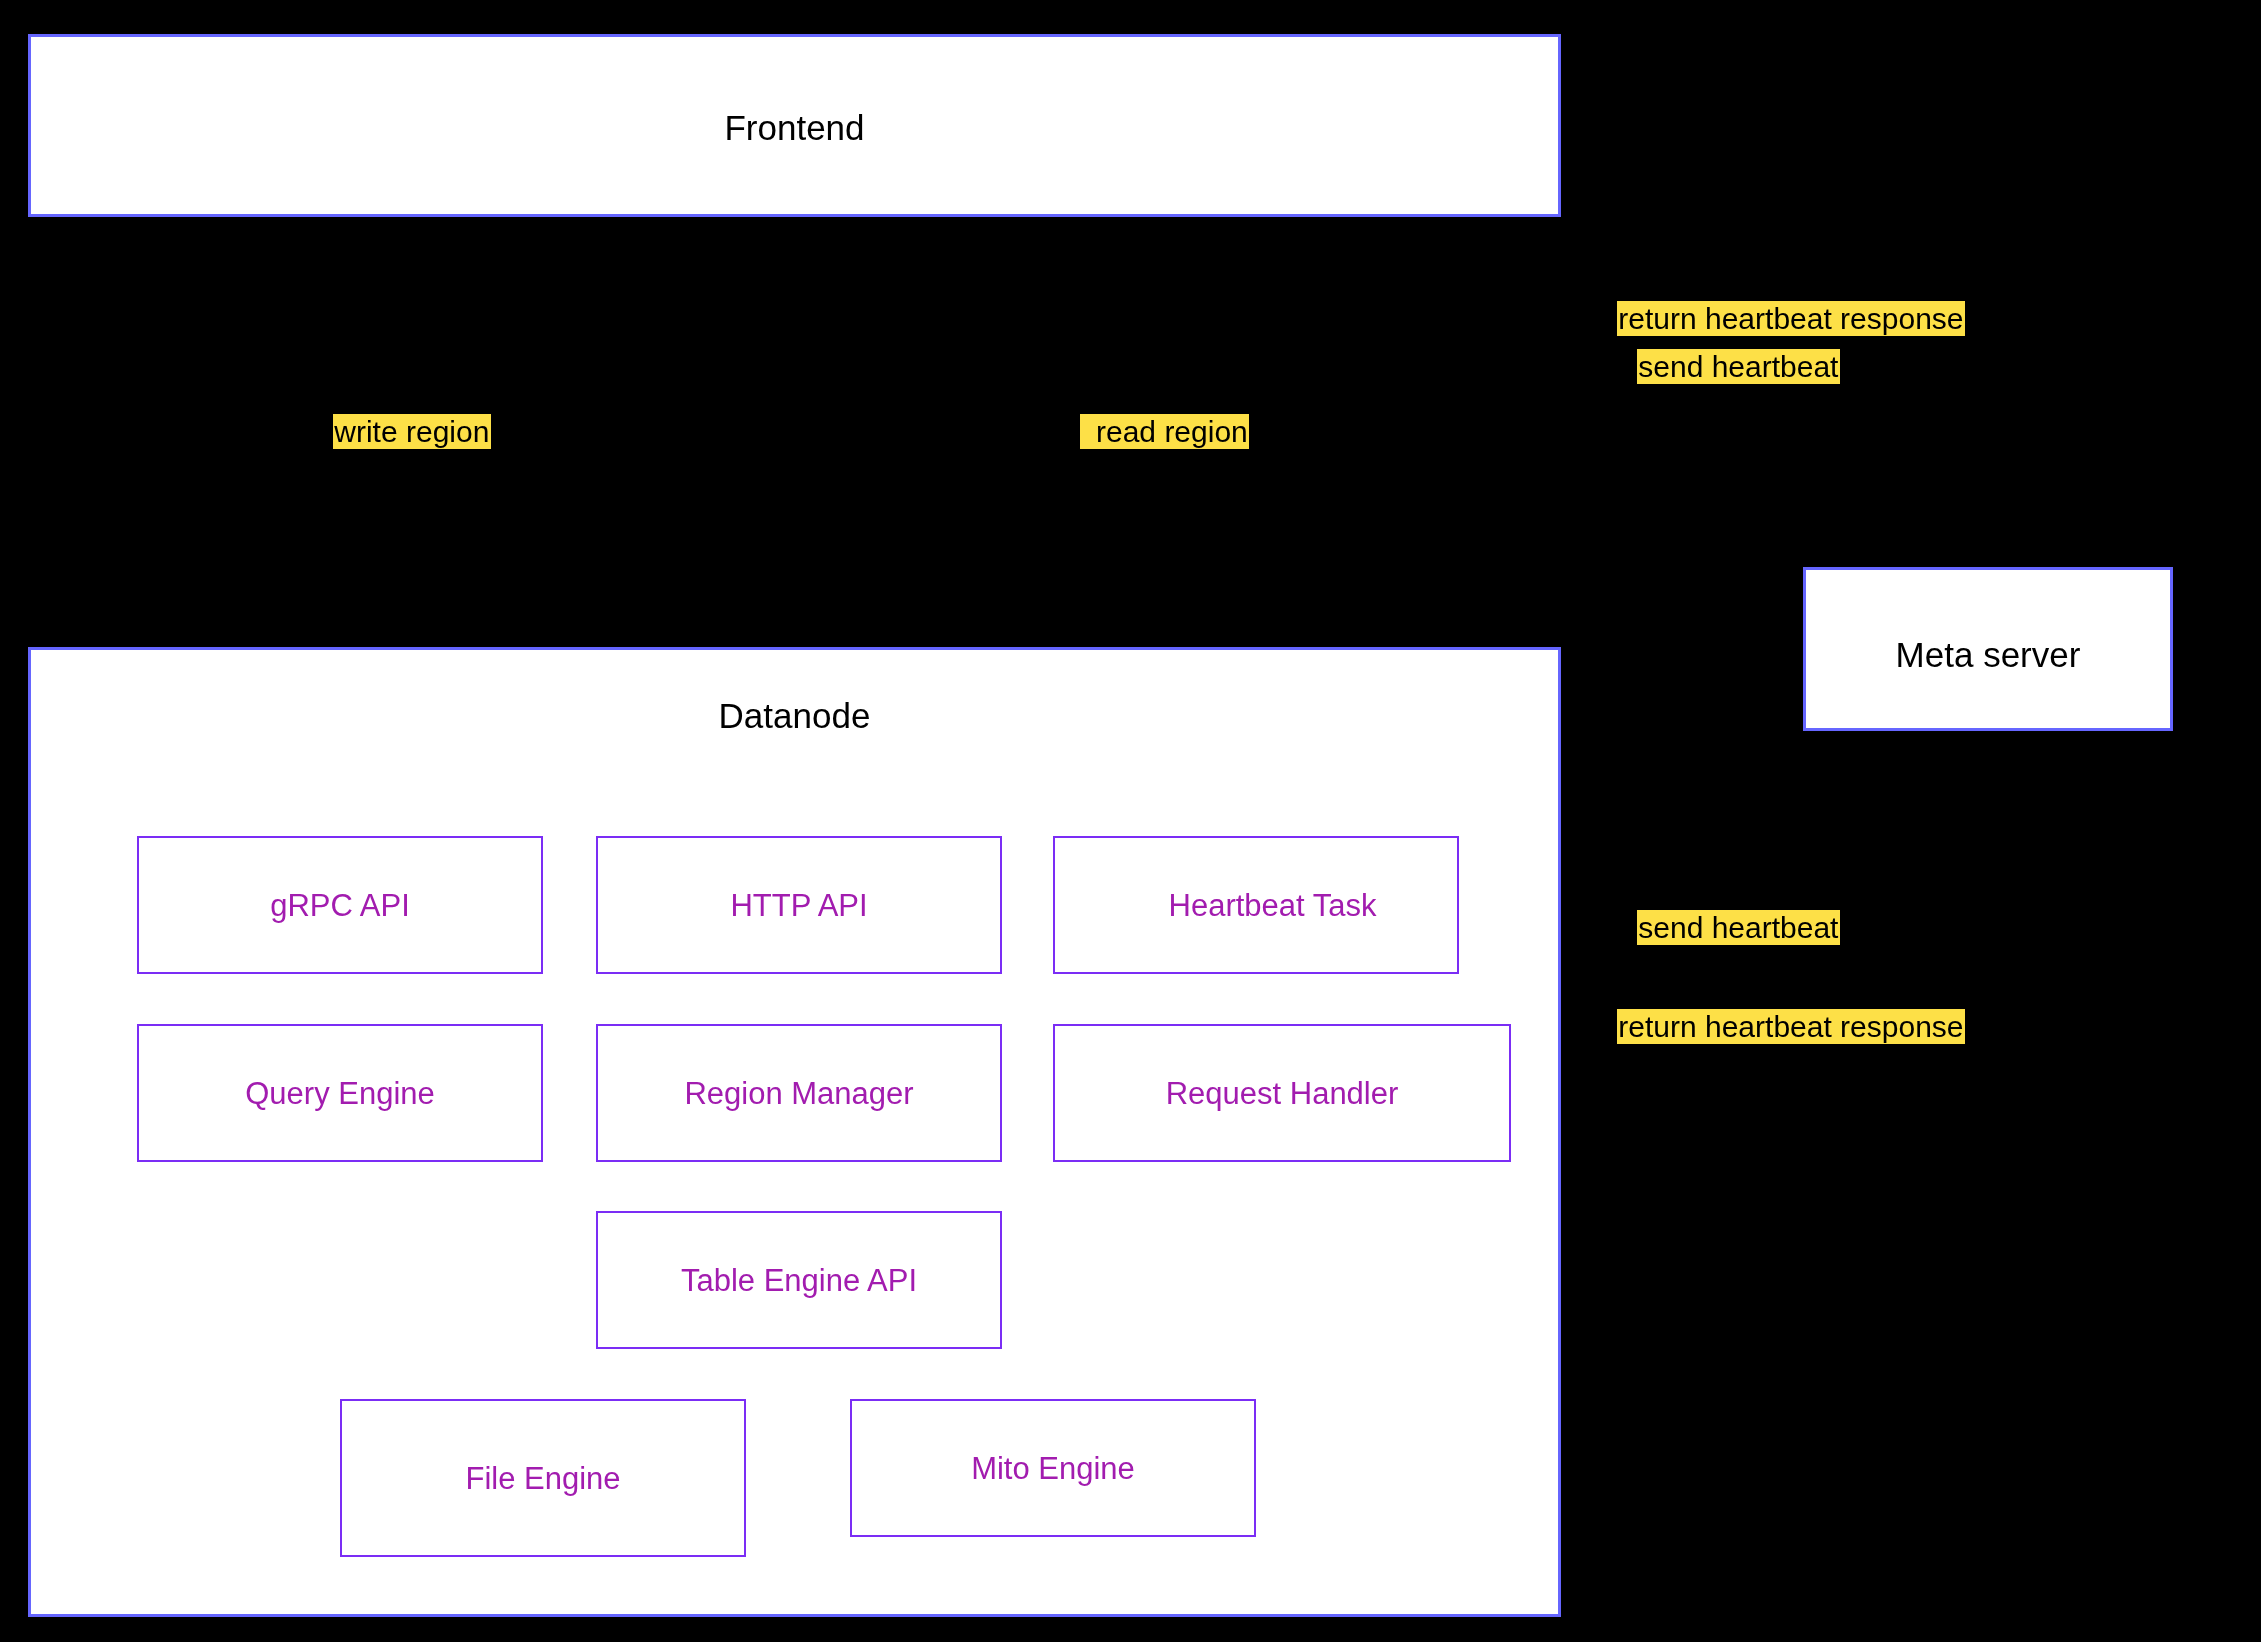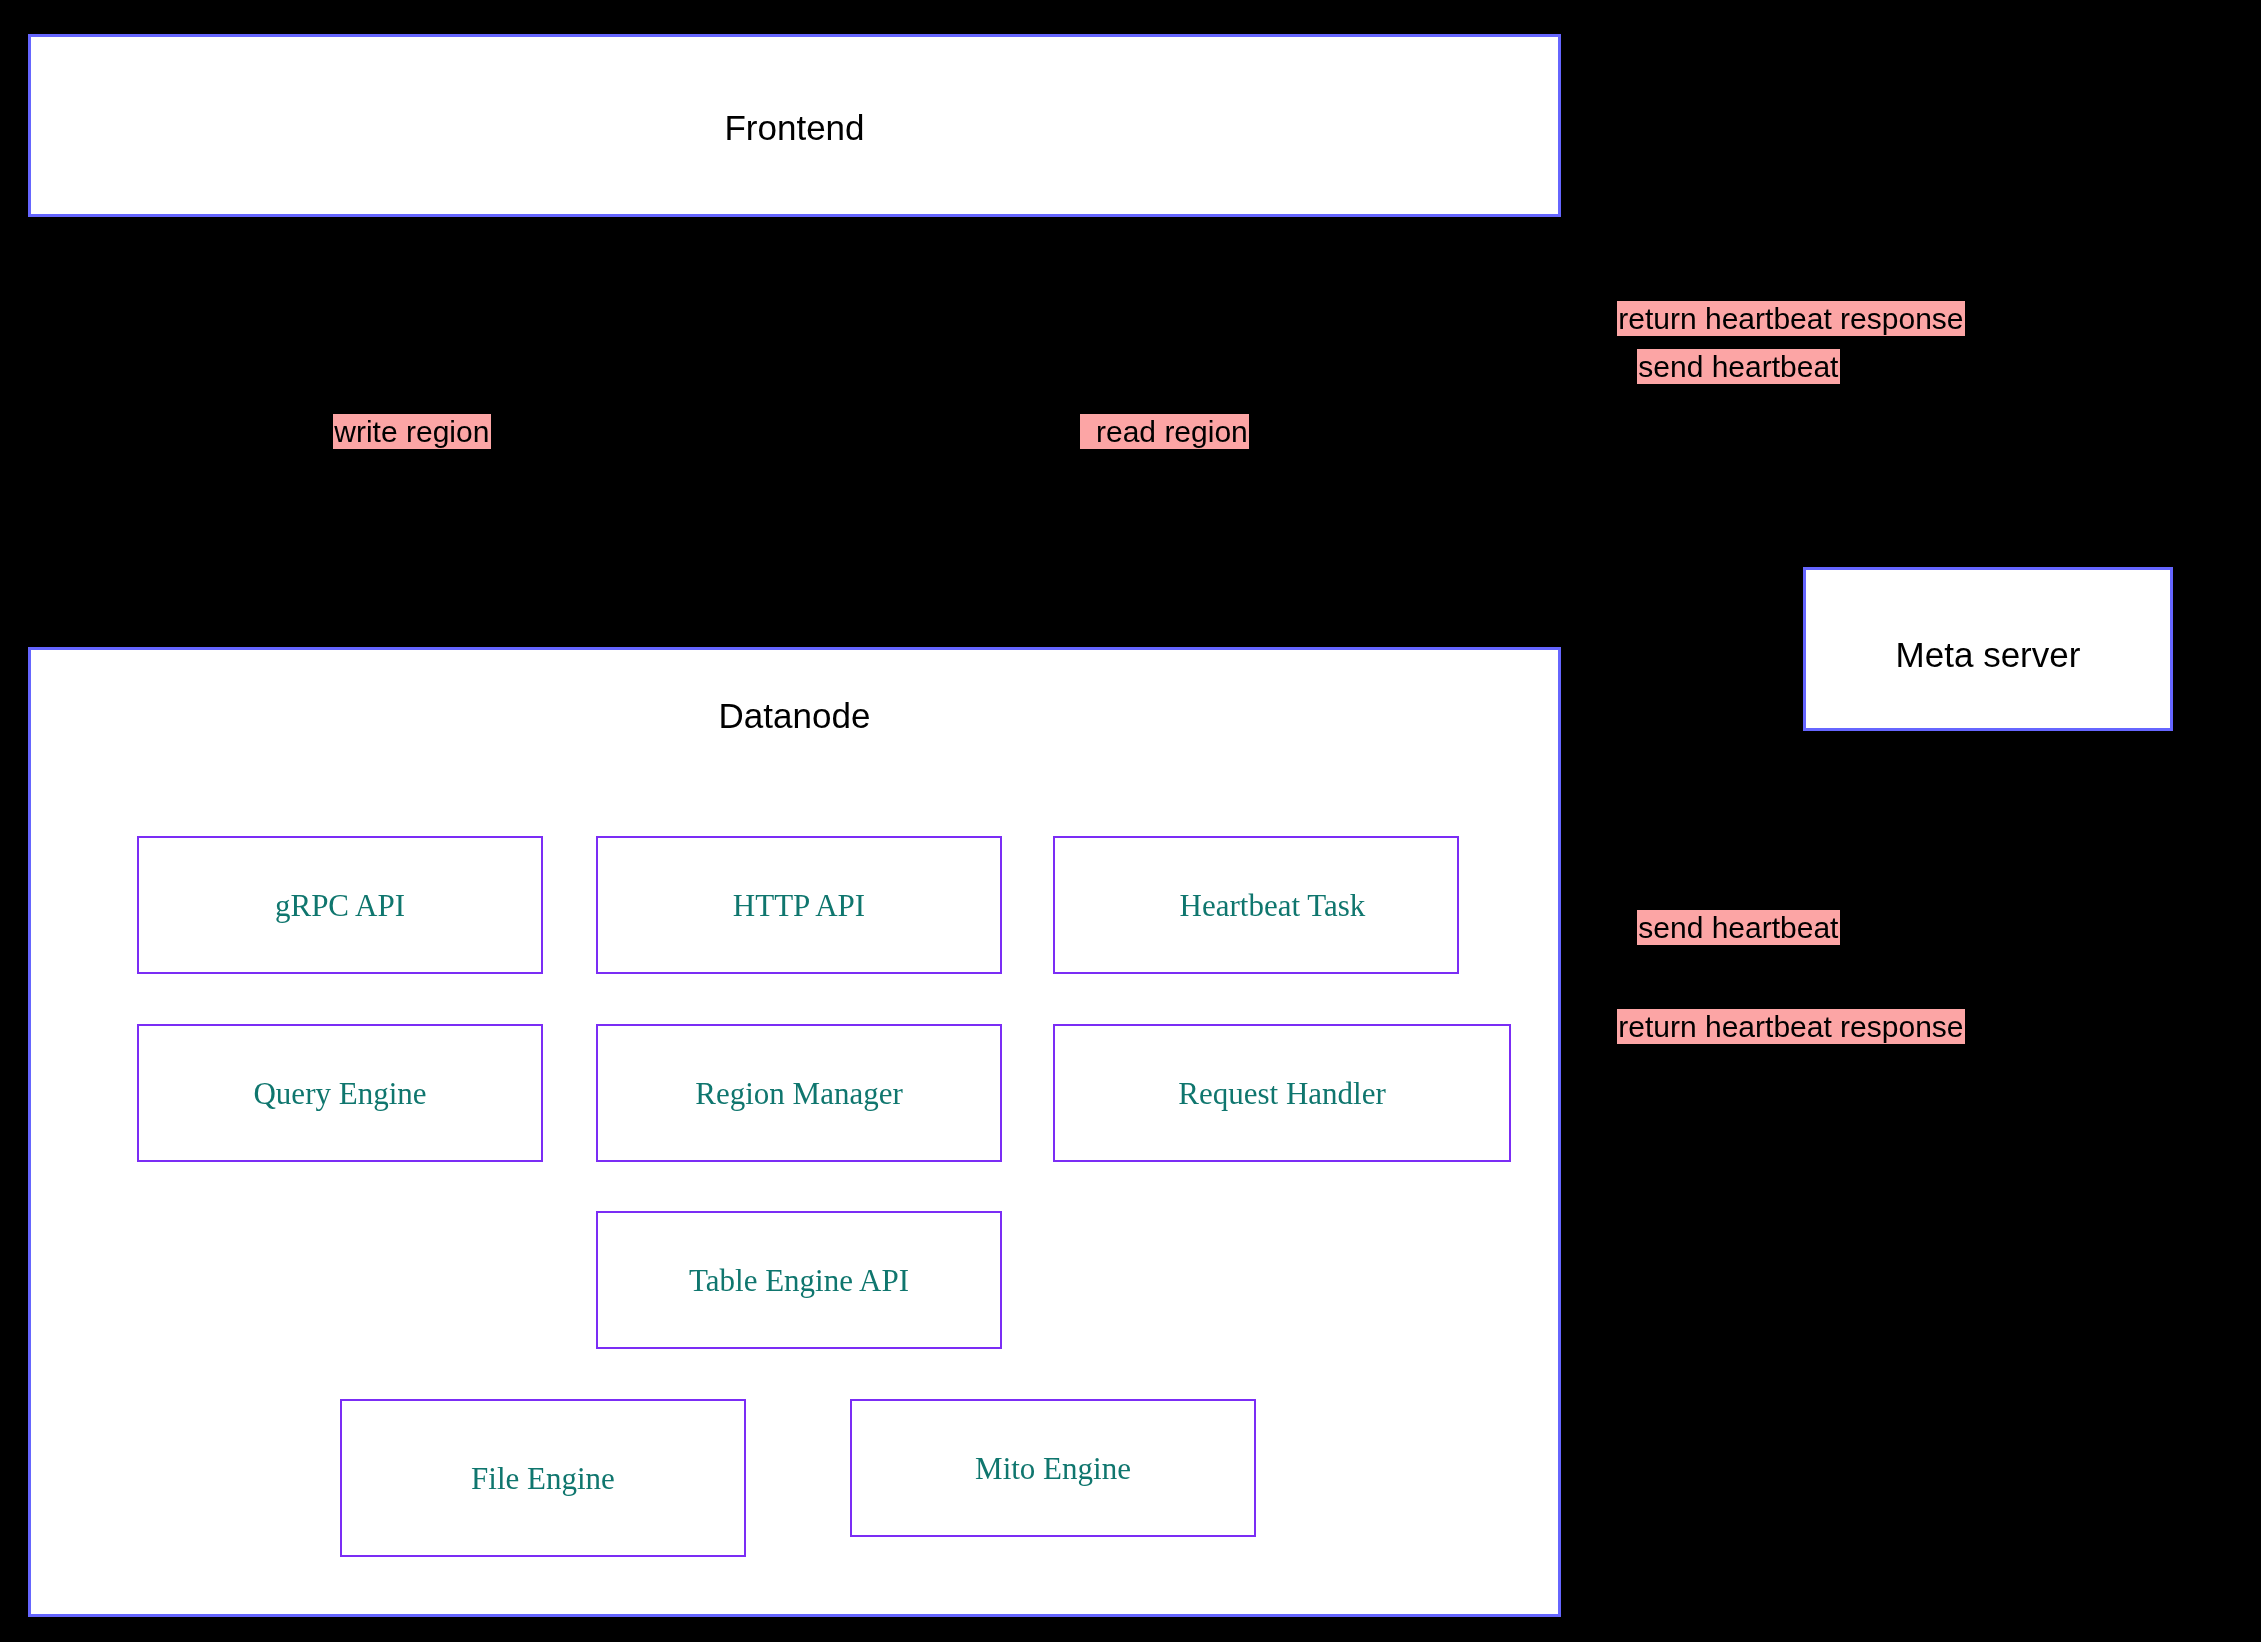--- a/index.html
+++ b/index.html
@@ -42,31 +42,31 @@
   .inner-box {
     position: absolute;
     background: #FFFFFF;
     border: 2.7px solid #7B2DF5;
     box-sizing: border-box;
     display: flex;
     align-items: center;
     justify-content: center;
   }
   .inner-box > span {
-    color: #0f766e;
+    color: #a21caf;
     font-size: 31px;
-    font-family: Liberation Serif, serif;
+    font-family: Liberation Sans, sans-serif;
     white-space: nowrap;
     line-height: 1;
   }
 
   
   .edge-label {
     position: absolute;
-    background: #fca5a5;
+    background: #fde047;
     color: #000000;
     font-size: 30px;
     font-family: "Liberation Sans", sans-serif;
     white-space: nowrap;
     line-height: 1.18;
     padding: 0 1.3px;
     box-sizing: border-box;
   }
 
   

